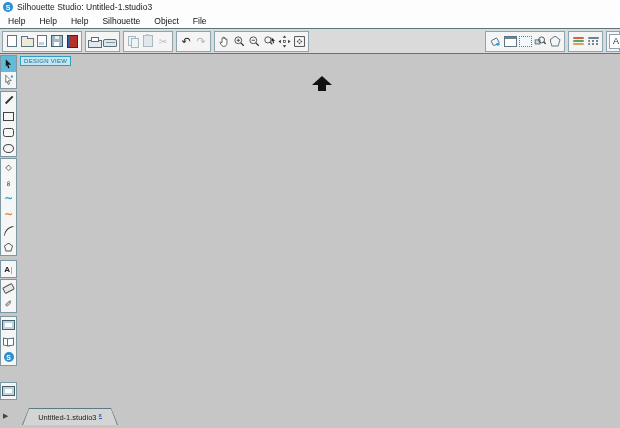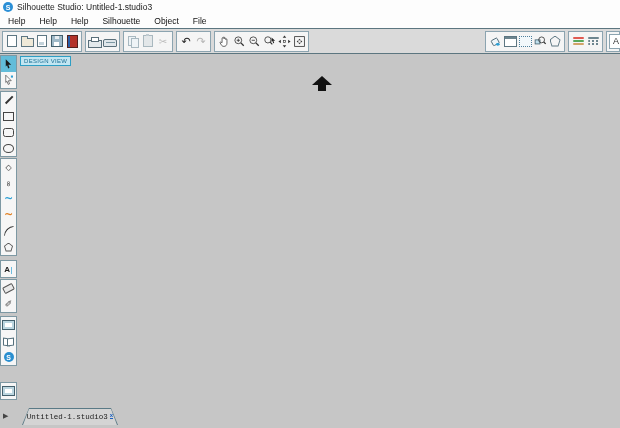--- a/index.html
+++ b/index.html
@@ -95,21 +95,21 @@
   .feed-arrow{position:absolute;left:293px;top:22px;width:24px;}
   .feed-arrow .tri{width:0;height:0;margin:0 auto;border-left:10px solid transparent;border-right:10px solid transparent;border-bottom:9px solid #111;}
   .feed-arrow .stem{width:8px;height:6px;background:#111;margin:0 auto;}
   .page{position:absolute;left:141px;top:39px;width:326px;height:297px;background:#fff;box-shadow:2px 2px 0 #8f8f8f,3px 3px 0 #aeaeae;}
   .cutline{position:absolute;left:7px;top:7px;right:6px;bottom:25px;border:1px solid #f2a29d;}
   .artword{position:absolute;left:0;top:0;}
 
   
   .tab{position:absolute;left:5px;bottom:3px;width:96px;height:17px;background:#5a7a86;clip-path:polygon(7px 0,calc(100% - 7px) 0,100% 100%,0 100%);}
   .tab-in{position:absolute;left:1px;top:1px;right:1px;bottom:0;background:#d4d4d4;clip-path:polygon(6px 0,calc(100% - 6px) 0,100% 100%,0 100%);display:flex;align-items:center;justify-content:center;gap:2px;}
-  .tab-label{font-size:7.5px;color:#222;font-family:Liberation Mono, monospace;}
+  .tab-label{font-size:7.5px;color:#222;}
   .tab-close{font-size:6px;color:#1a5fc0;font-weight:bold;position:relative;top:-2px;border-bottom:1px solid #1a5fc0;}
 
   svg.mini{display:block;}
 </style>
 </head>
 <body>
 
 <div class="app">
 
   <div class="titlebar">

